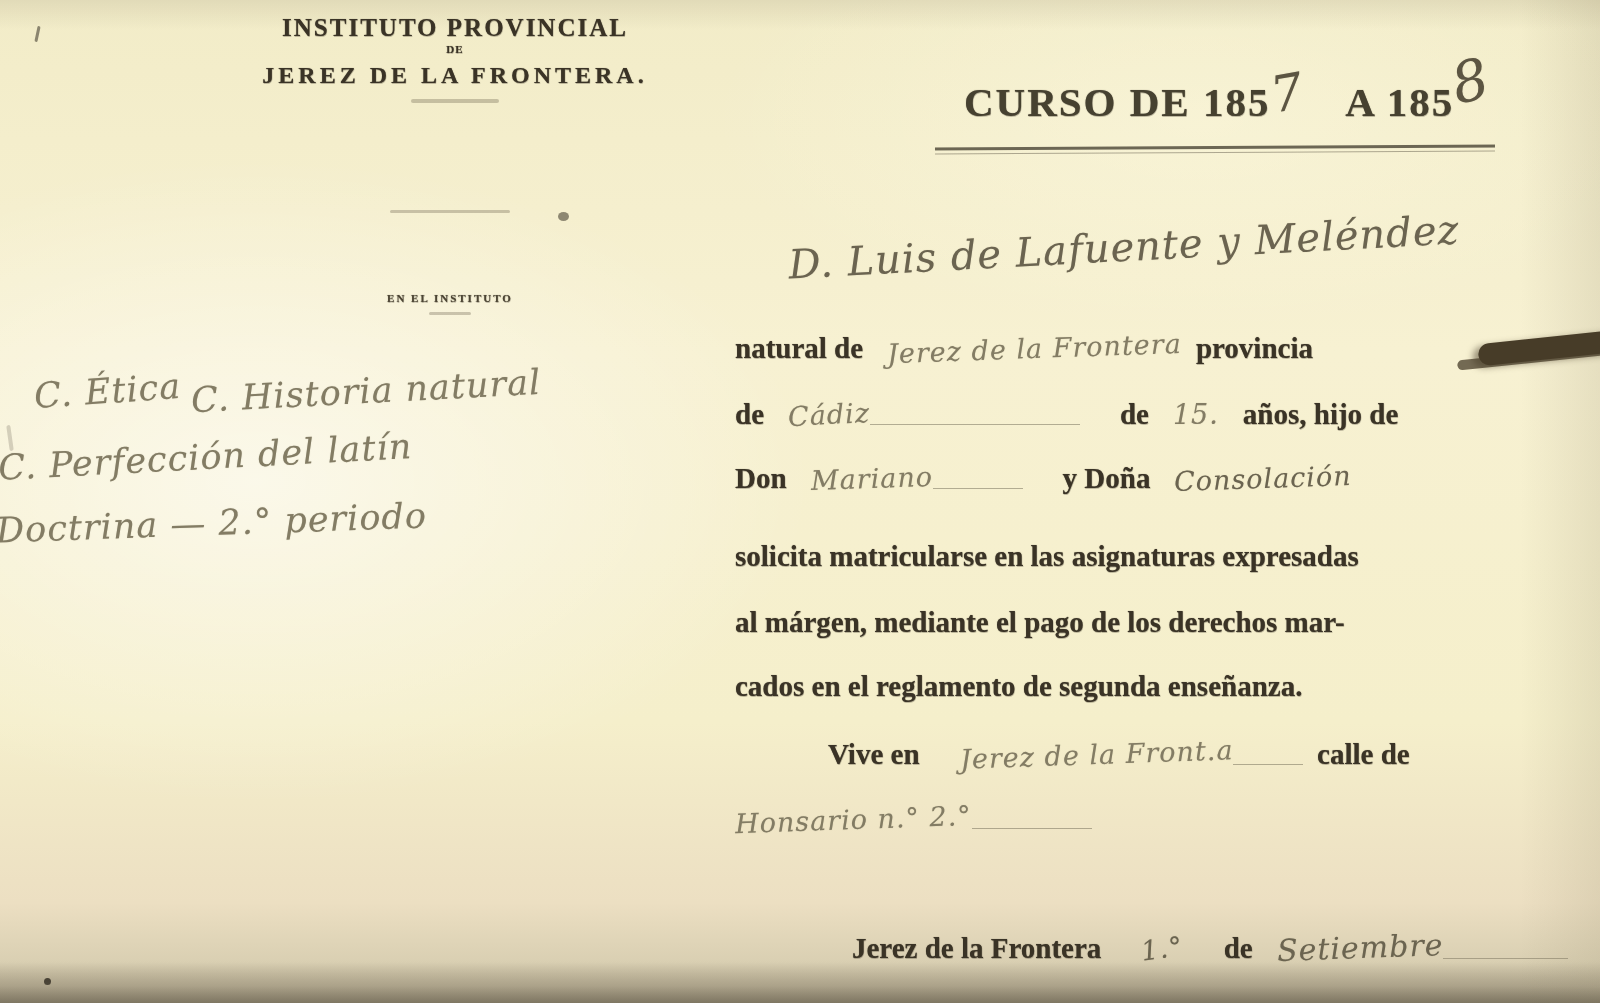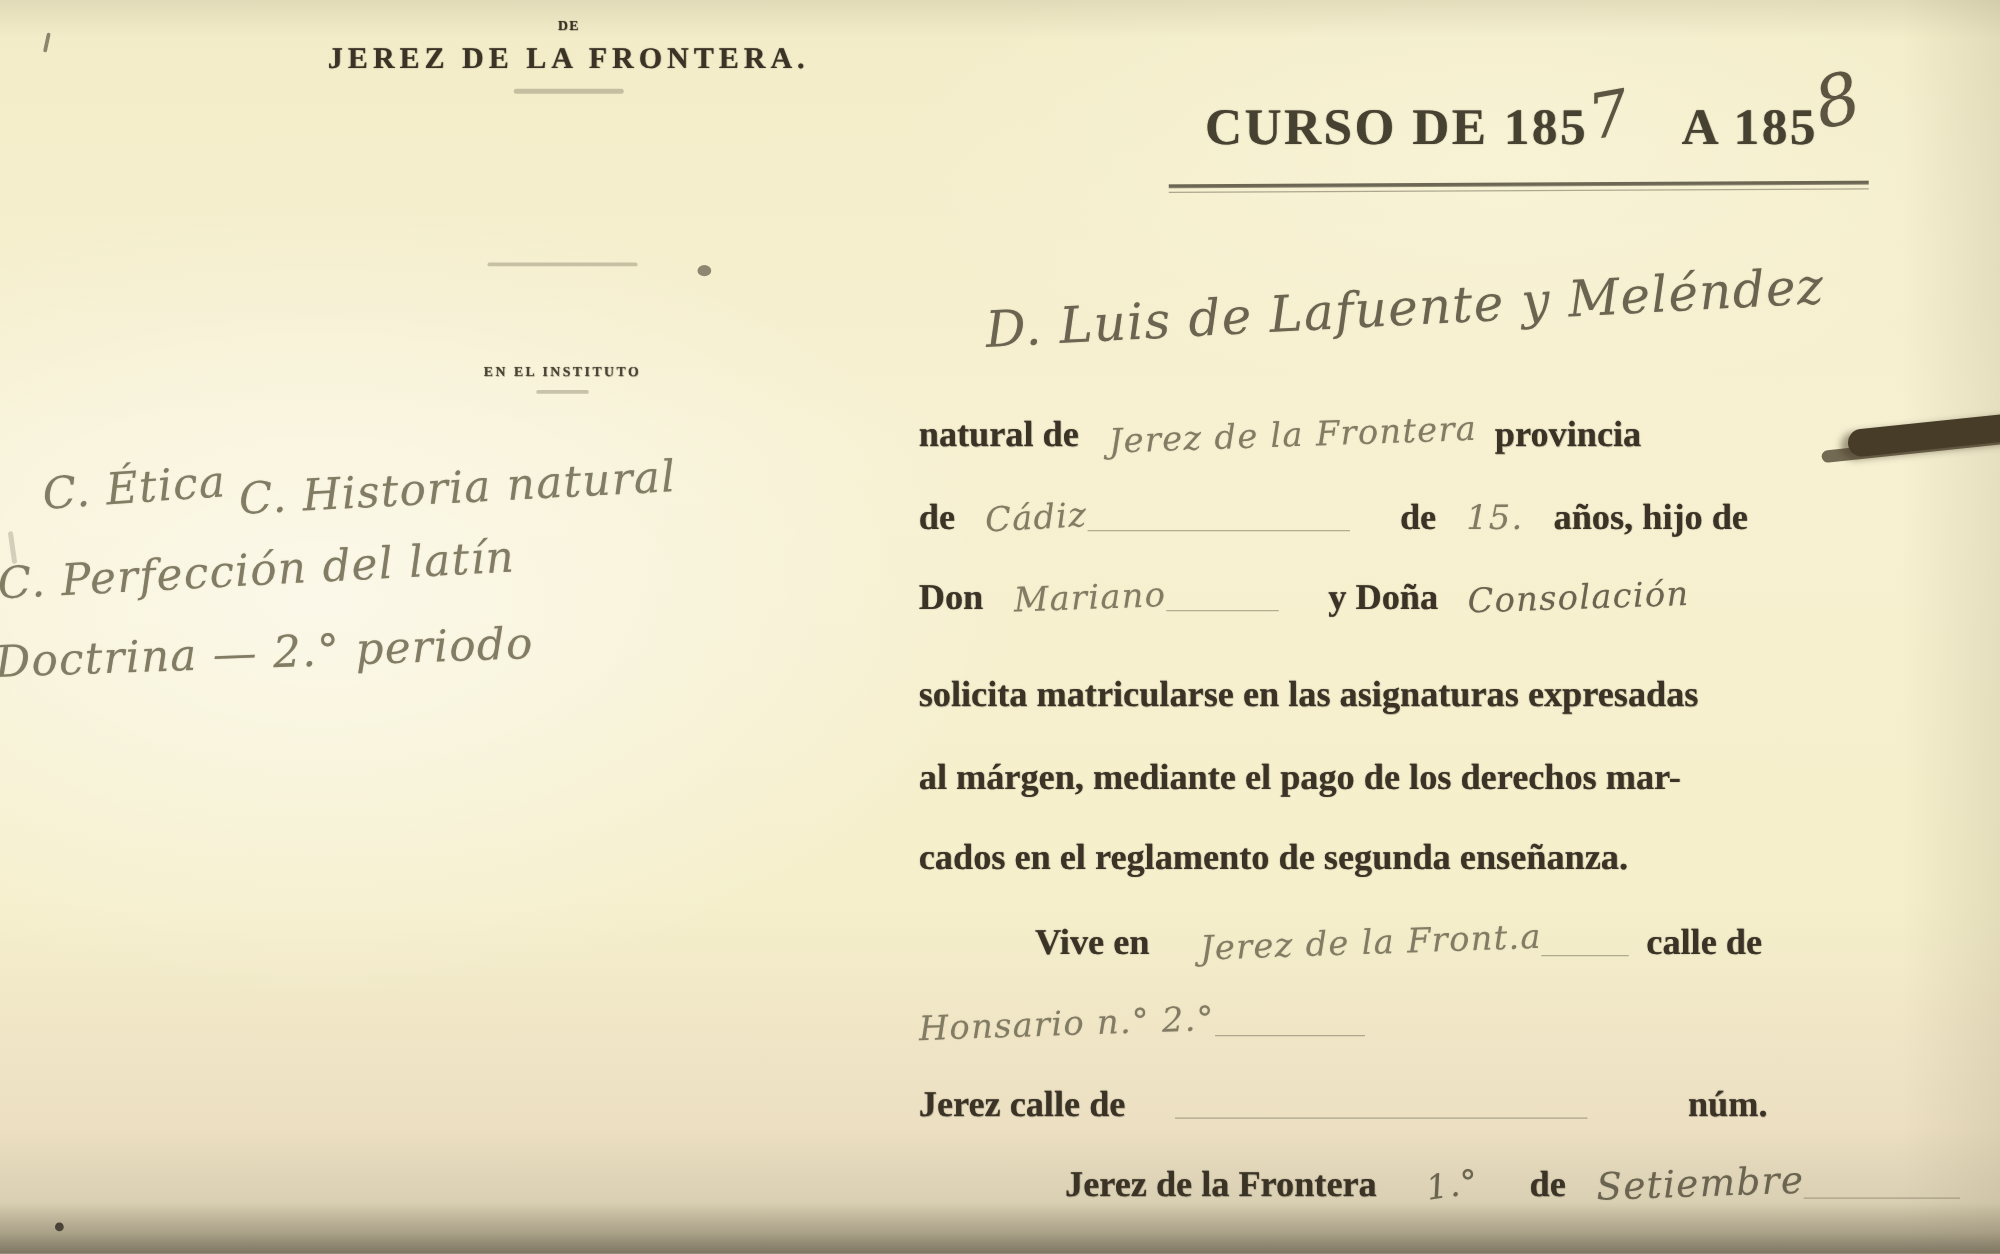--- a/index.html
+++ b/index.html
@@ -76,20 +76,21 @@
   .speck2{left:558px;top:212px;width:11px;height:9px;}
   .speck3{left:44px;top:978px;width:7px;height:7px;background:#3a352a;}
   .speck4{left:8px;top:425px;width:4px;height:26px;border-radius:2px;opacity:.35;transform:rotate(-8deg);}
 </style>
 </head>
 <body>
 
 <div class="paper">
 
   <div class="inst-header">
+    <div class="printed inst-l1">INSTITUTO PROVINCIAL</div>
     <div class="printed inst-l2">DE</div>
     <div class="printed inst-l3">JEREZ DE LA FRONTERA.</div>
     <div class="rule-smudge" style="width:88px"></div>
   </div>
 
   <div class="asig-title printed">
     <div class="rule-smudge" style="width:120px;height:3px"></div>
   </div>
   <div class="asig-sub printed faded">
     <span>EN EL INSTITUTO</span>
@@ -165,28 +166,20 @@
     <span class="gap-s"></span>
     <span class="printed">calle de</span>
   </div>
 
   <div class="fline" style="top:804px">
     <span class="hw hw-fill" style="transform:rotate(-2deg)">Honsario n.° 2.°</span>
     <span class="blank" style="width:120px"></span>
     <span class="gap-l"></span>
   </div>
 
-  <div class="fline" style="top:868px">
-    <span class="printed">Jerez calle de</span>
-    <span class="gap-l"></span>
-    <span class="blank" style="width:330px"></span>
-    <span class="gap-l"></span>
-      <span class="gap-l"></span>
-    <span class="printed">núm.</span>
-  </div>
 
   <div class="fline" style="top:930px;left:852px;width:716px">
     <span class="printed">Jerez de la Frontera</span>
     <span class="gap-l"></span>
     <span class="hw hw-fill hw-dark" style="transform:rotate(-8deg)">1.°</span>
     <span class="gap-l"></span>
     <span class="printed">de</span>
     <span class="gap-m"></span>
     <span class="hw hw-dark" style="font-size:30px;transform:rotate(-2deg)">Setiembre</span>
     <span class="blank grow" style="max-width:140px;border-bottom-color:rgba(107,100,80,.45)"></span>

